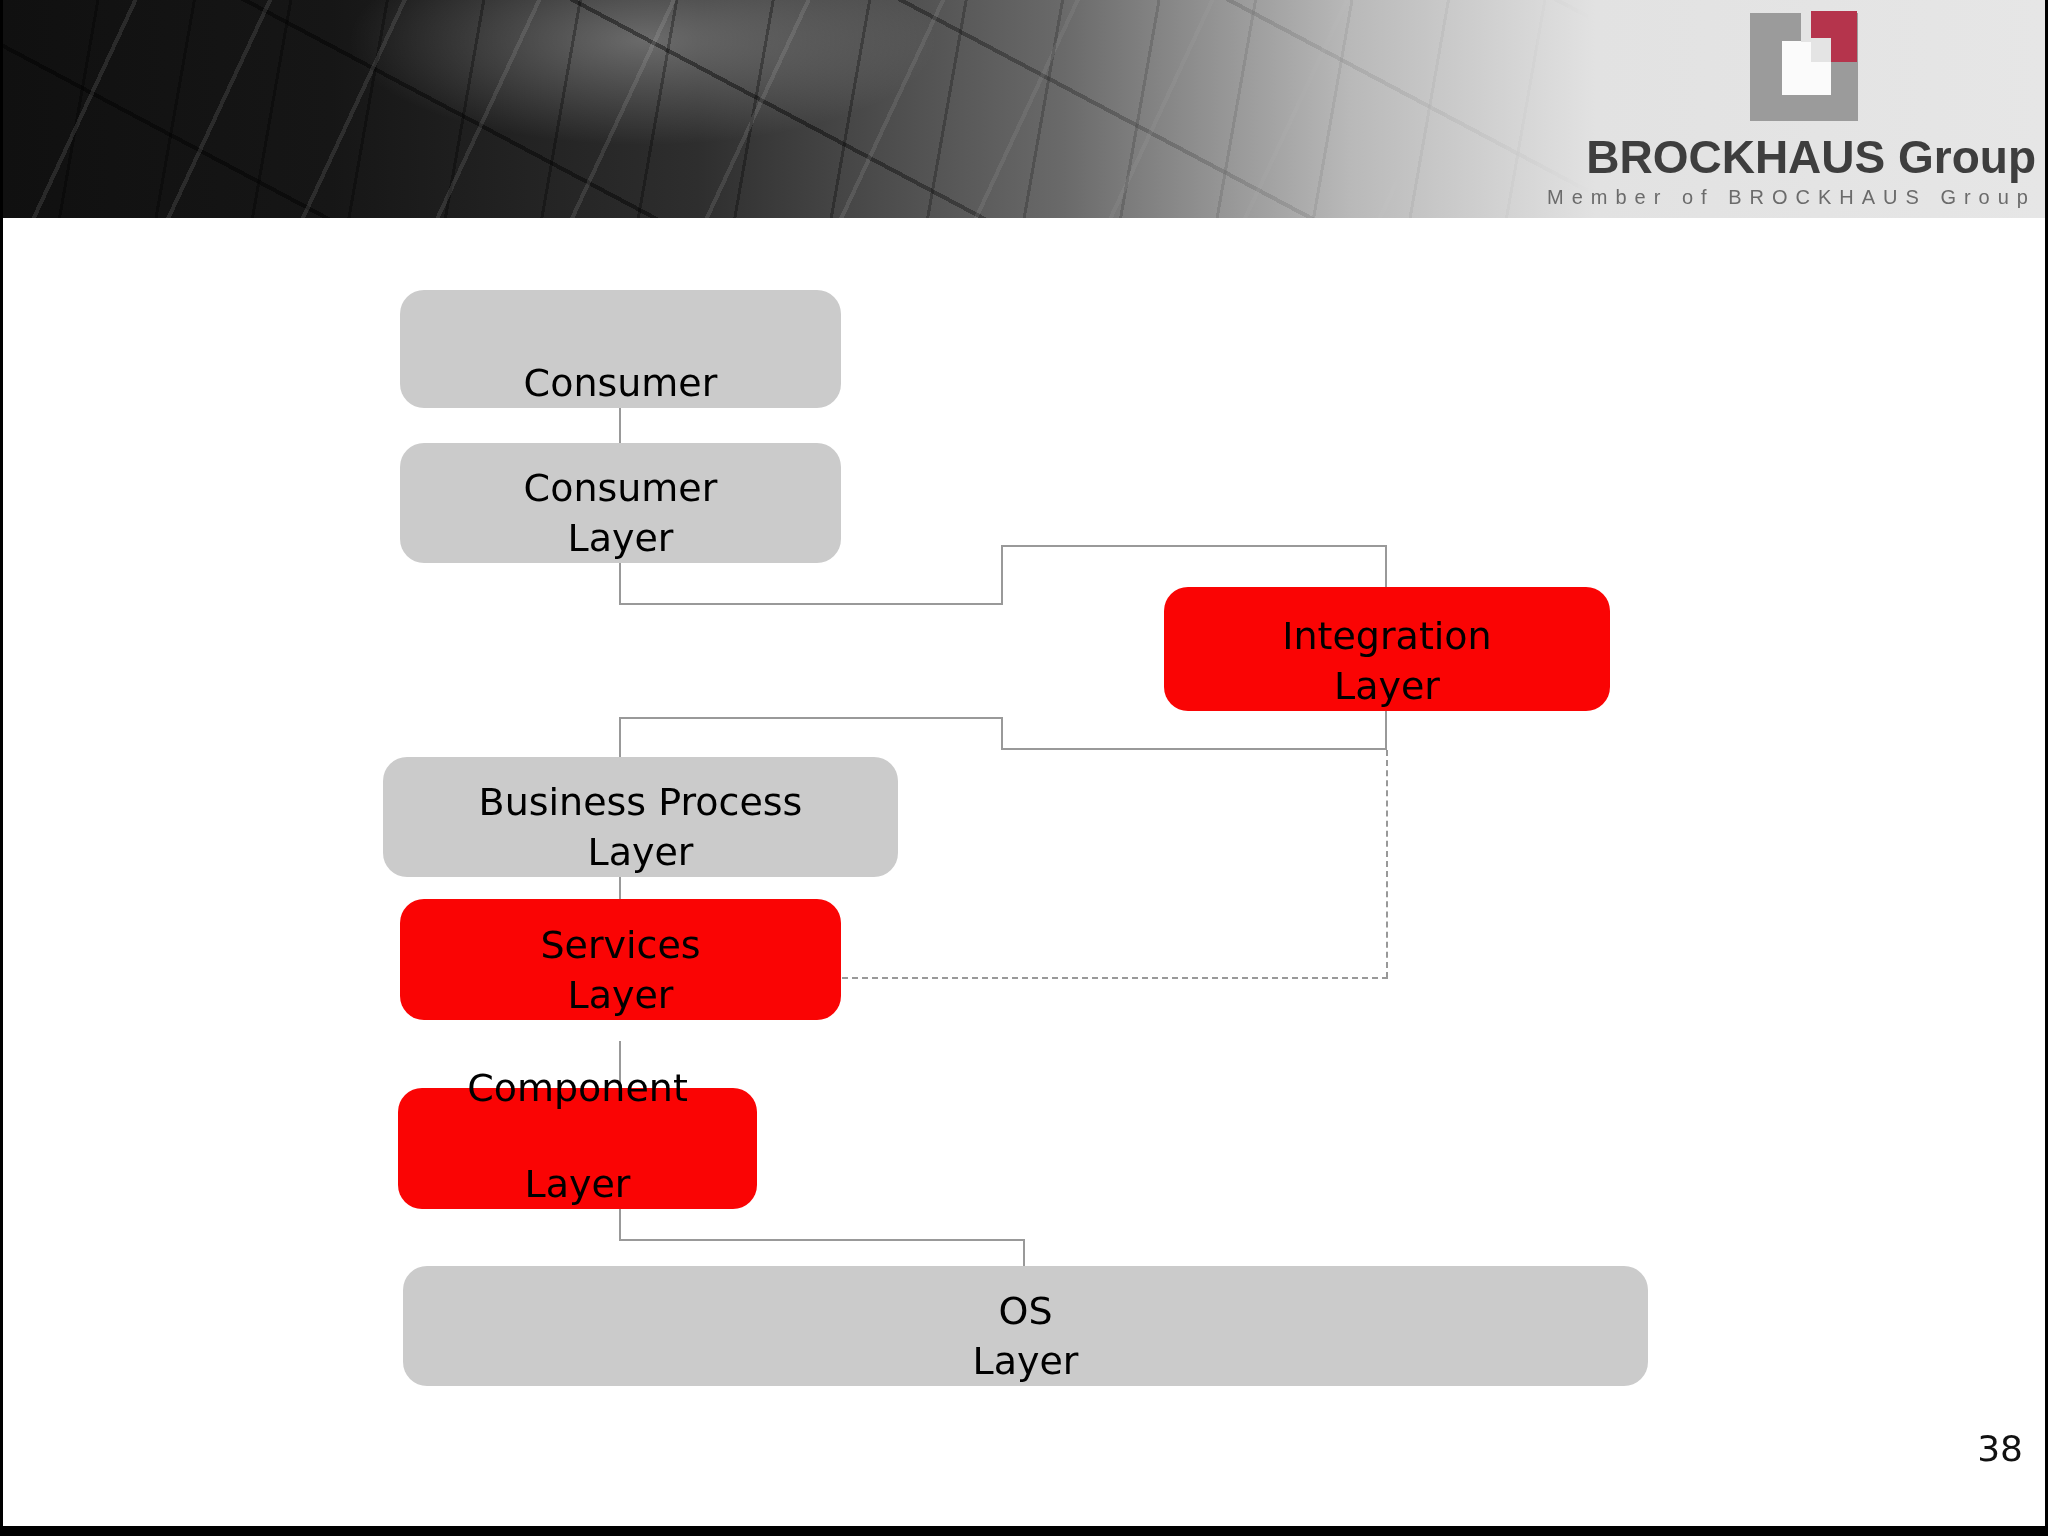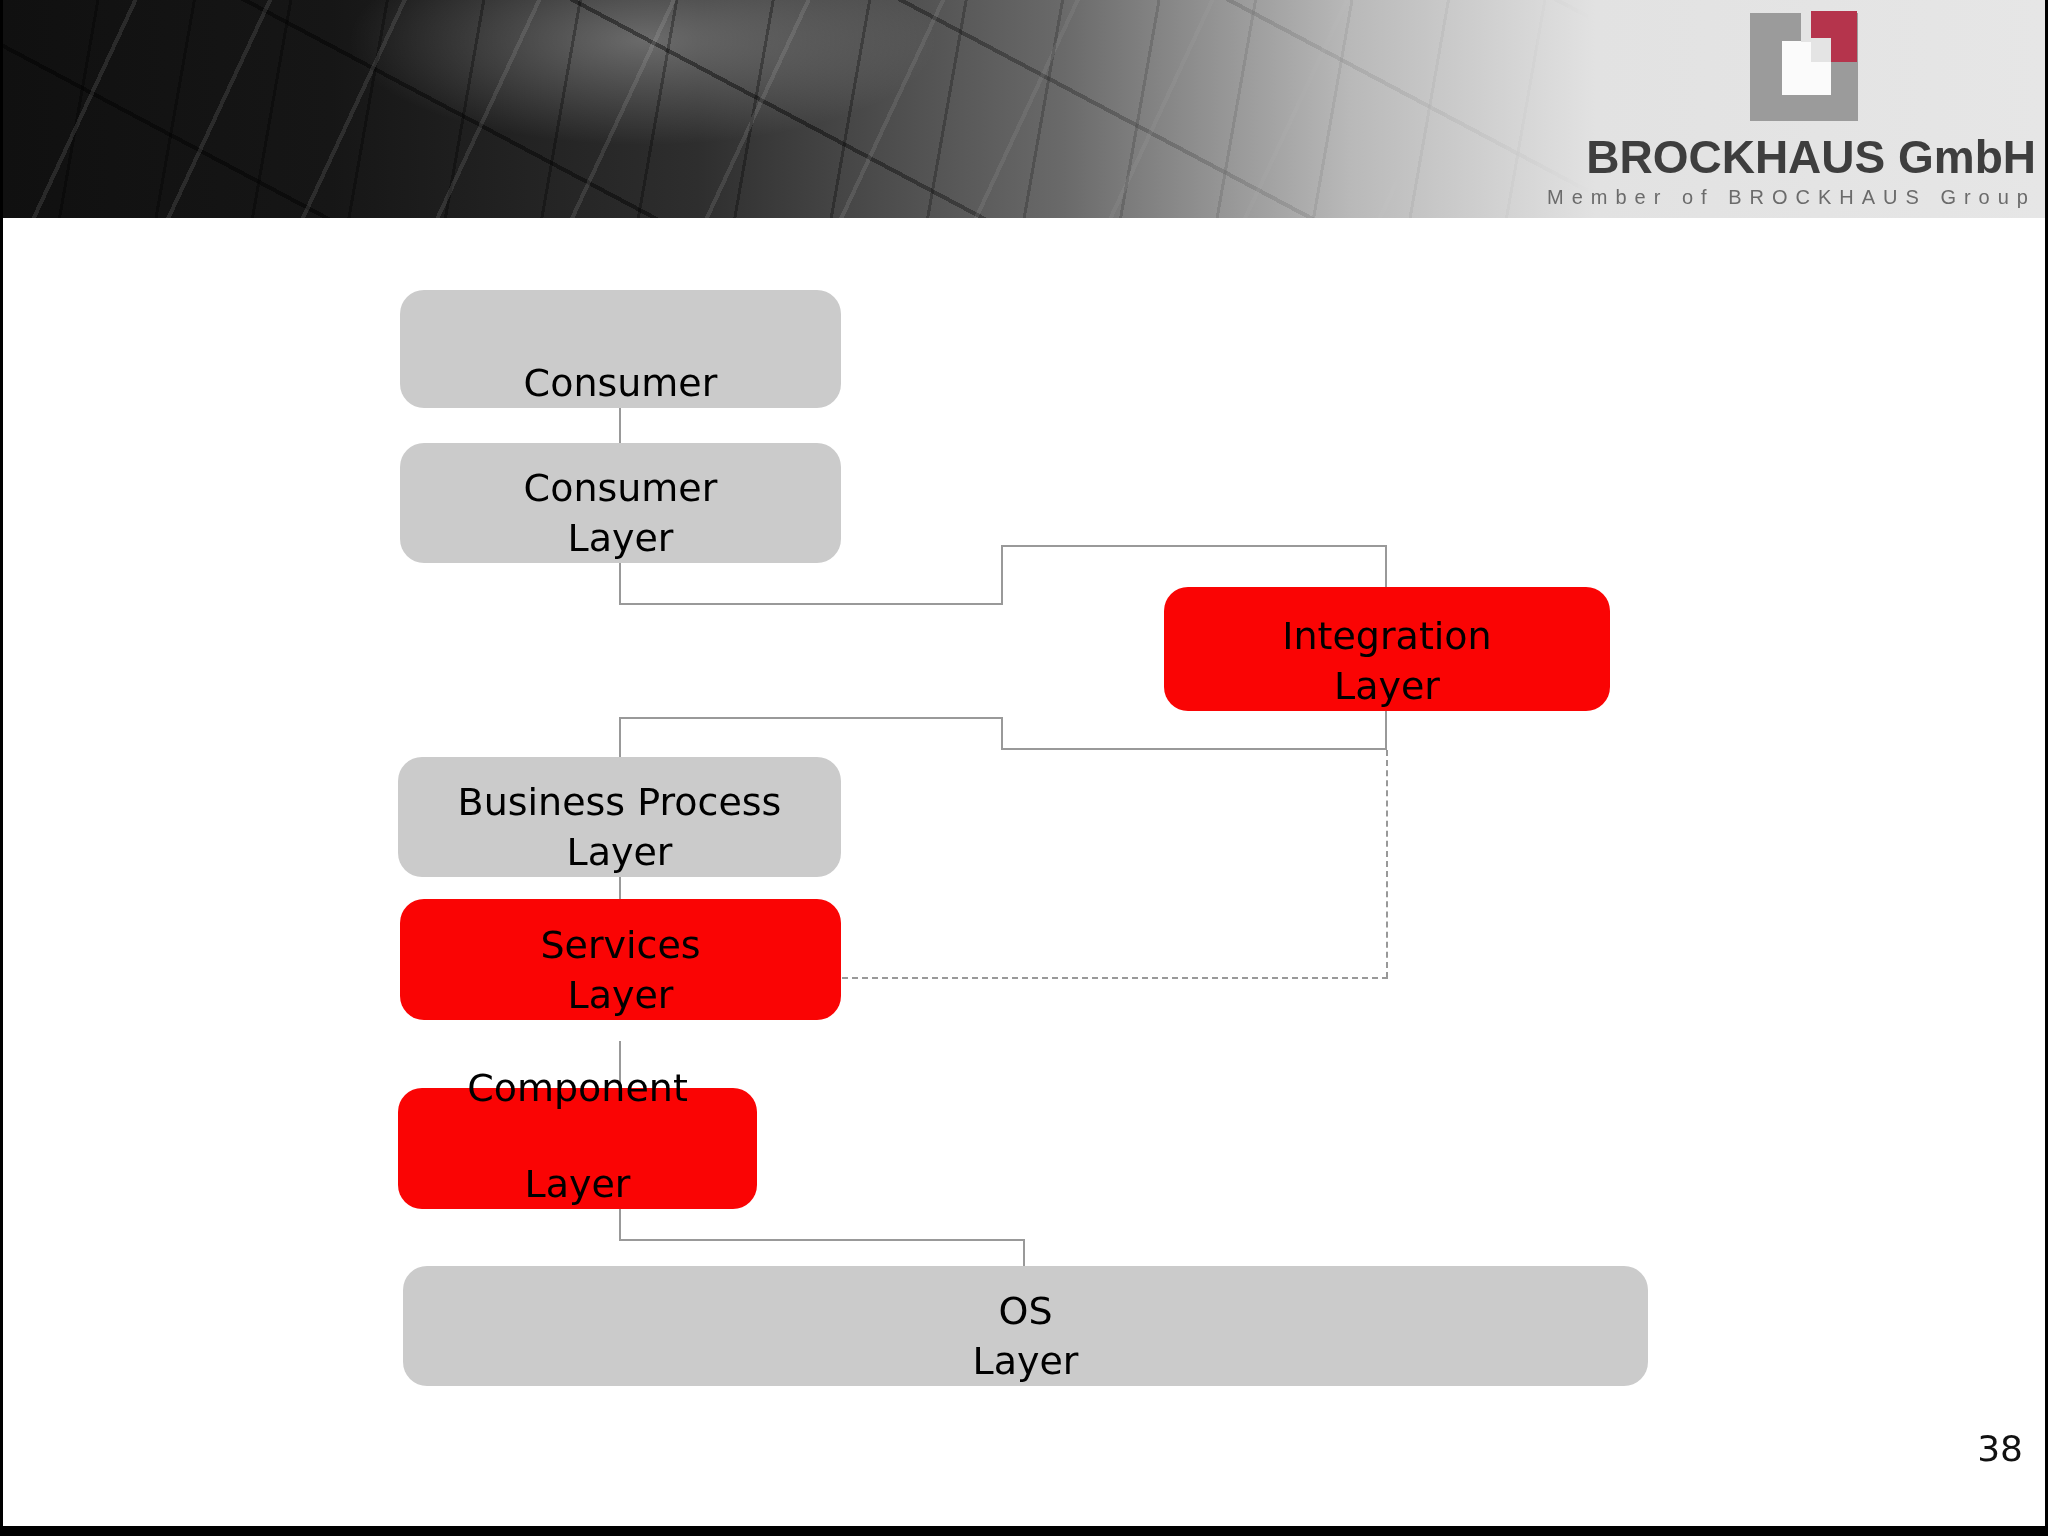--- a/index.html
+++ b/index.html
@@ -76,21 +76,21 @@
     <div class="panels"></div>
 
     <div class="logo-icon">
       <div class="sq-gray"></div>
       <div class="sq-white"></div>
       <div class="slot"></div>
       <div class="sq-red"></div>
       <div class="red-notch"></div>
     </div>
     <div class="brand-text">
-      <div class="brand-company">BROCKHAUS GmbH</div>
+      <div class="brand-company">BROCKHAUS Group</div>
       <div class="brand-group">Member of BROCKHAUS Group</div>
     </div>
   </div>
 
   <div>
     <div class="cl" style="left:616px;top:408px;width:2px;height:36px;"></div>
   </div>
 
   <div>
     <div class="cl" style="left:616px;top:563px;width:2px;height:42px;"></div>
@@ -134,21 +134,21 @@
   <div class="node gray" style="left:397px;top:443px;width:441px;height:120px;">
     <span>Consumer</span>
       <span>Layer</span>
   </div>
 
   <div class="node red" style="left:1161px;top:587px;width:446px;height:124px;">
     <span>Integration</span>
       <span>Layer</span>
   </div>
 
-  <div class="node gray" style="left:395px;top:757px;width:443px;height:120px;">
+  <div class="node gray" style="left:380px;top:757px;width:515px;height:120px;">
     <span>Business Process</span>
       <span>Layer</span>
   </div>
 
   <div class="node red" style="left:397px;top:899px;width:441px;height:121px;">
     <span>Services</span>
       <span>Layer</span>
   </div>
 
   <div class="node red" style="left:395px;top:1088px;width:359px;height:121px;gap:46px;">

